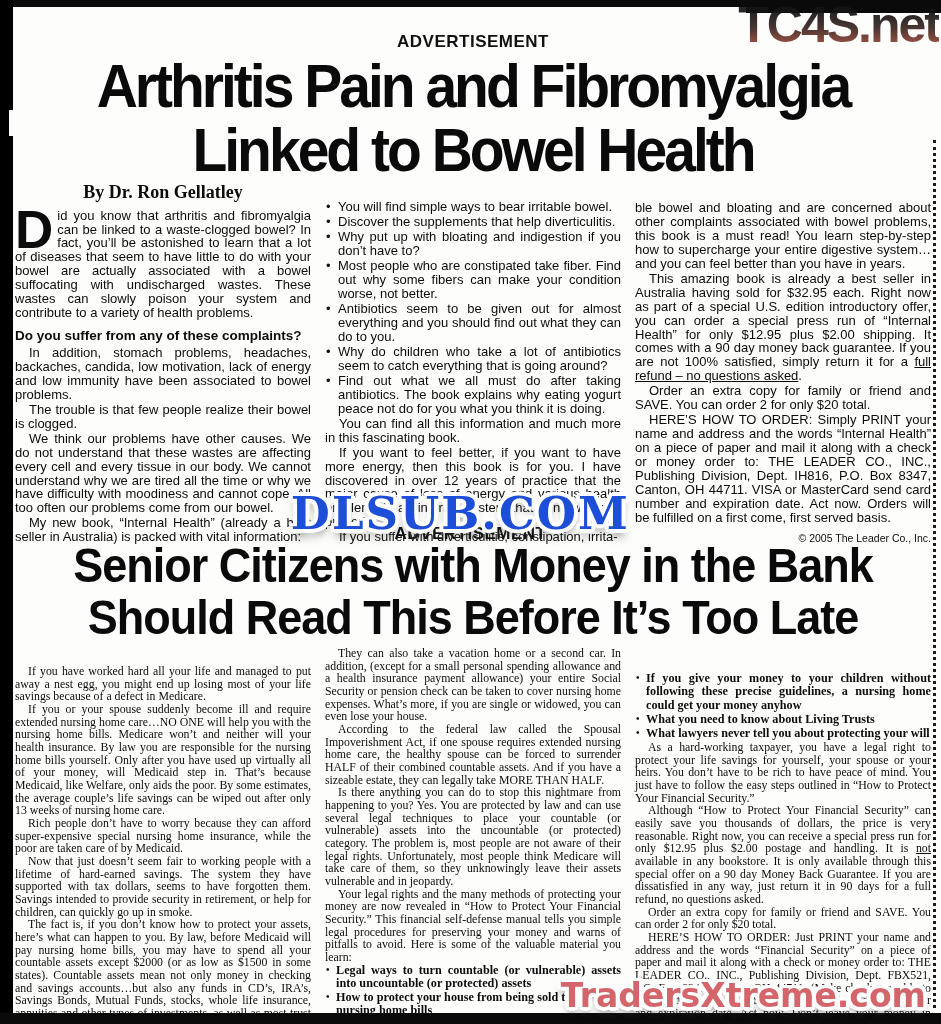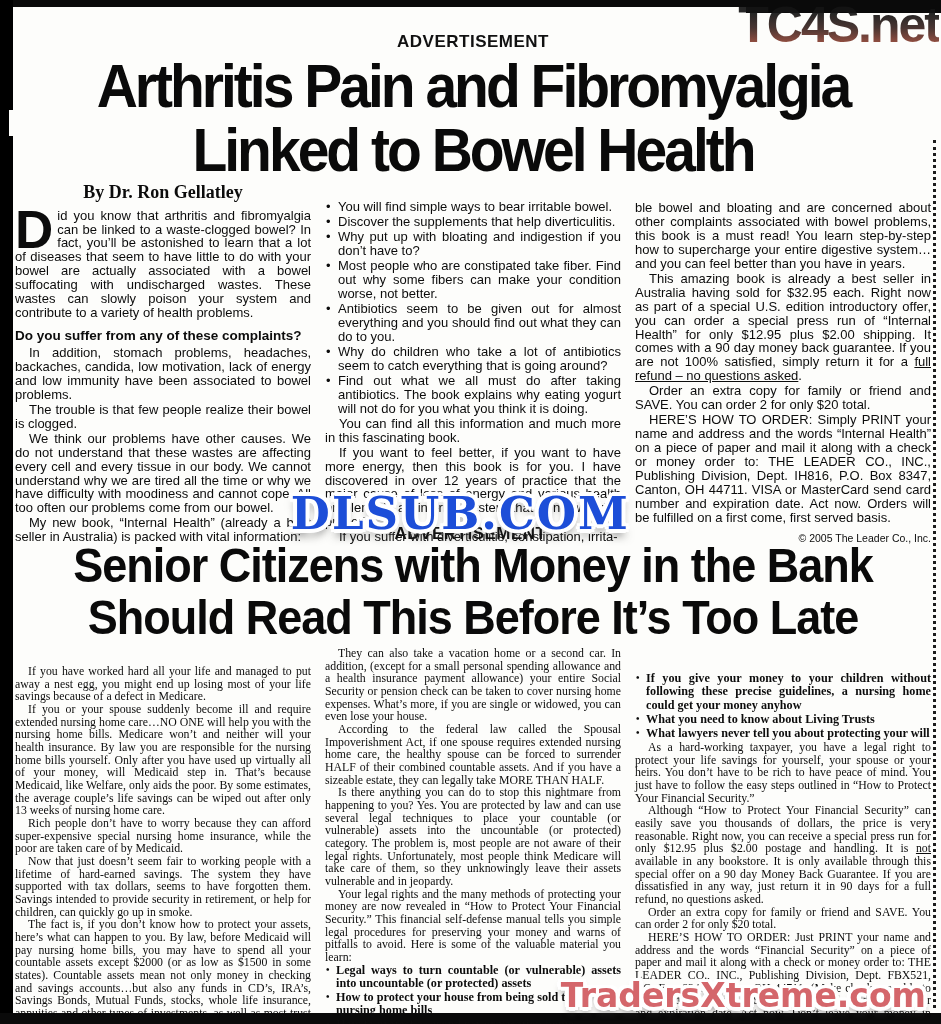--- a/index.html
+++ b/index.html
@@ -127,21 +127,21 @@
         <p class="ind">My new book, “Internal Health”  (already a best seller in Australia) is packed with vital information:</p>
       </div>
 
       <div class="col">
         <div class="bullet">You will find simple ways to bear irritable bowel.</div>
         <div class="bullet">Discover the supplements that help diverticulitis.</div>
         <div class="bullet">Why put up with bloating and indigestion if you don’t have to?</div>
         <div class="bullet">Most people who are constipated take fiber. Find out why some fibers can make your condition worse, not better.</div>
         <div class="bullet">Antibiotics seem to be given out for almost everything and you should find out what they can do to you.</div>
         <div class="bullet">Why do children who take a lot of antibiotics seem to catch everything that is going around?</div>
-        <div class="bullet">Find out what we all must do after taking antibiotics. The book explains why eating yogurt will not do for you what you think it is doing.</div>
+        <div class="bullet">Find out what we all must do after taking antibiotics. The book explains why eating yogurt peace not do for you what you think it is doing.</div>
         <p class="ind">You can find all this information and much more in this fascinating book.</p>
         <p class="ind">If you want to feel better, if you want to have more energy, then this book is for you. I have discovered in over 12 years of practice that the major cause of loss of energy and various health problems is an internal system that is not working properly.</p>
         <p class="ind">If you suffer with diverticulitis, constipation, irrita-</p>
       </div>
 
       <div class="col">
         <p>ble bowel and bloating and are concerned about other complaints associated with bowel problems, this book is a must read! You learn step-by-step how to supercharge your entire digestive system…and you can feel better than you have in years.</p>
         <p class="ind"><span>This amazing book is already a best seller in Australia having sold for $32.95 each. Right now as part of a special U.S. edition introductory offer, you can order a special press run of “Internal Health” for only $12.95 plus $2.00 shipping. It comes with a 90 day money back guarantee. If you are not 100% satisfied, simply return it for a </span><span class="u">full refund – no questions asked</span><span>.</span></p>
         <p class="ind">Order an extra copy for family or friend and SAVE. You can order 2 for only $20 total.</p>
         <p class="ind">HERE’S HOW TO ORDER: Simply PRINT your name and address and the words “Internal Health” on a piece of paper and mail it along with a check or money order to: THE LEADER CO., INC., Publishing Division, Dept. IH816, P.O. Box 8347, Canton, OH 44711. VISA or MasterCard send card number and expiration date. Act now. Orders will be fulfilled on a first come, first served basis.</p>

